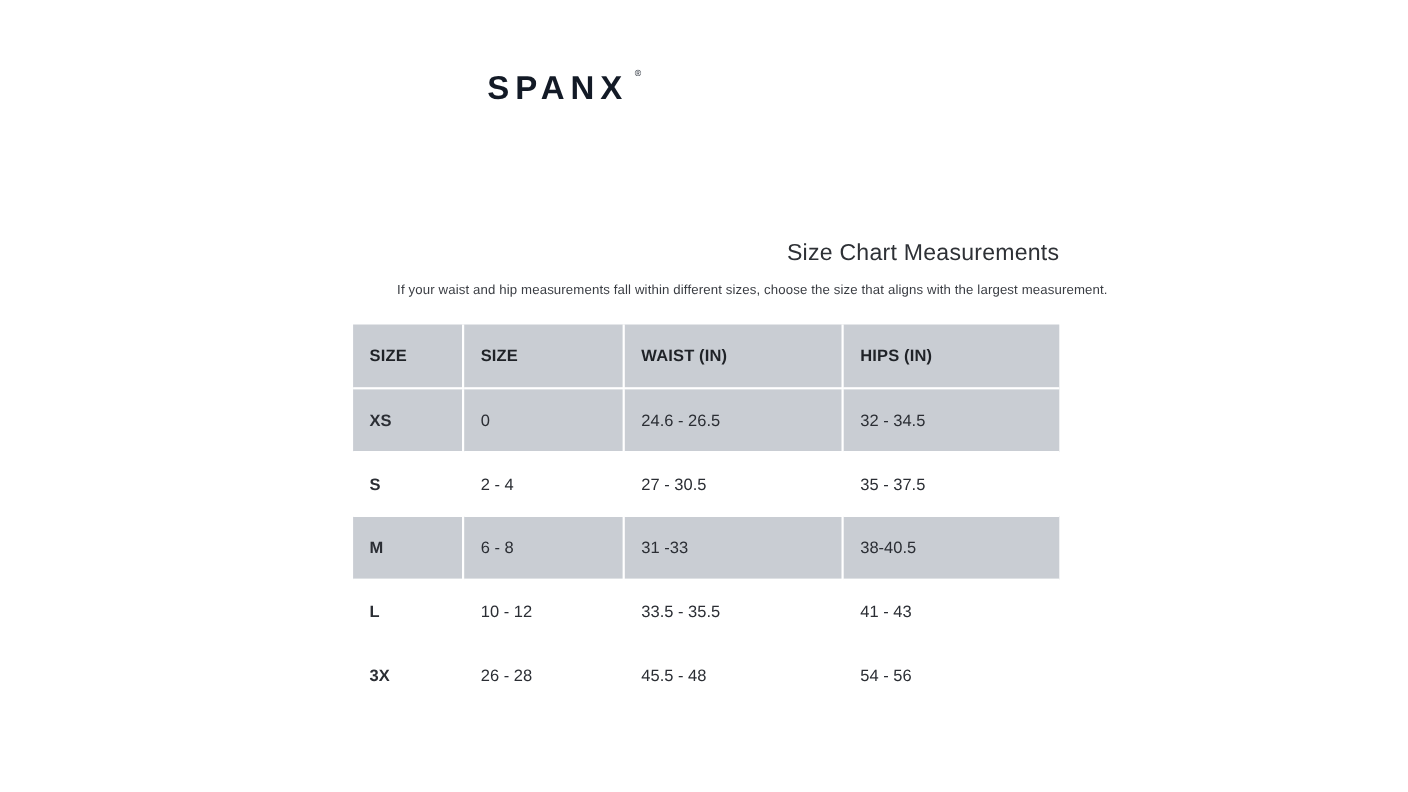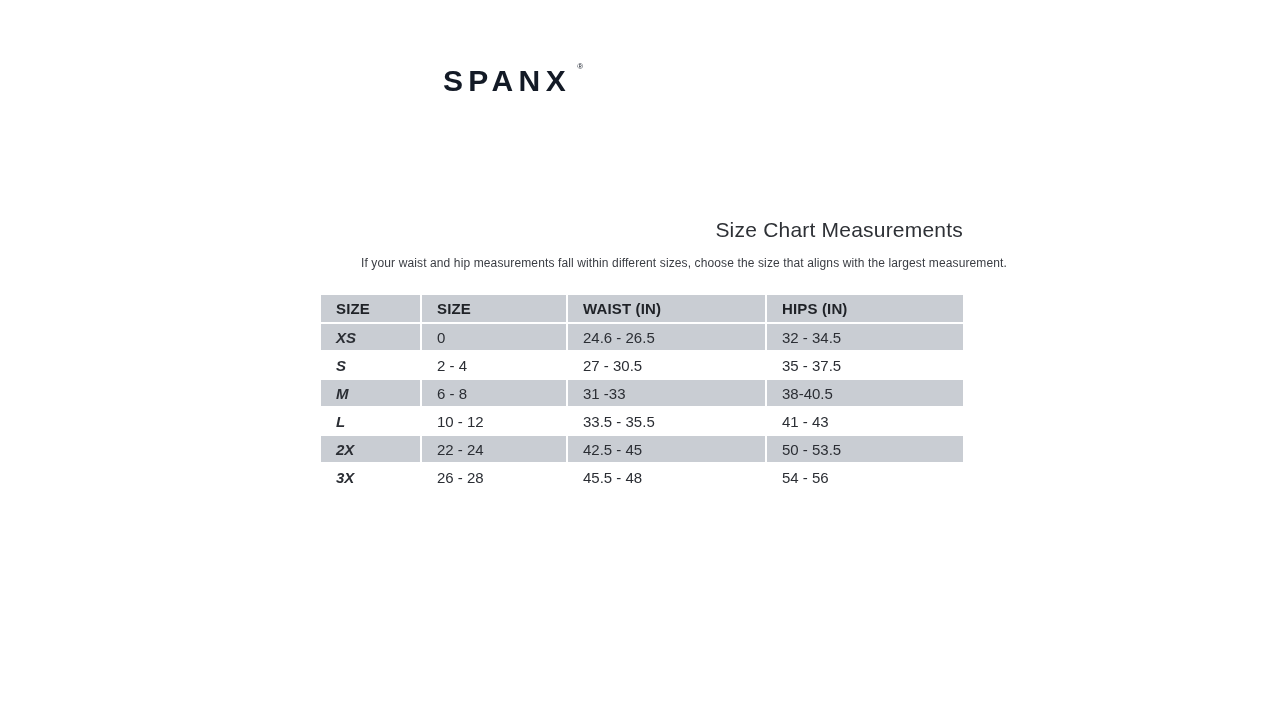--- a/index.html
+++ b/index.html
@@ -62,42 +62,42 @@
     margin-top: 25px;
     width: 642px;
     border-collapse: collapse;
     table-layout: fixed;
   }
   table.size-chart col.c1 { width: 100px; }
   table.size-chart col.c2 { width: 146px; }
   table.size-chart col.c3 { width: 199px; }
   table.size-chart col.c4 { width: 197px; }
   table.size-chart td, table.size-chart th {
-    height: 28px;
+    height: 58px;
     padding: 0 0 0 15px;
     text-align: left;
     vertical-align: middle;
     font-size: 15px;
     color: #2b2e34;
     border-right: 2px solid #ffffff;
     border-bottom: 2px solid #ffffff;
     margin-left: 36px;
   }
   table.size-chart td:last-child, table.size-chart th:last-child {
     border-right: none;
   }
   table.size-chart tr:last-child td { border-bottom: none; }
   table.size-chart th {
     font-weight: 700;
     color: #1f2227;
     letter-spacing: 0.01em;
   }
   tr.gray > * { background: #c9cdd3; }
   tr.white > * { background: #ffffff; }
-  td.size-label { font-weight: 700; color: #1f2227; font-style: italic; }
+  td.size-label { font-weight: 700; color: #1f2227; }
 </style>
 </head>
 <body>
 
 <div class="page">
 
   <div class="logo-wrap">
     <div class="logo">
       <span>SPANX</span>
       <span class="reg">®</span>
@@ -141,26 +141,20 @@
           <td>6 - 8</td>
           <td>31 -33</td>
           <td>38-40.5</td>
         </tr>
         <tr class="white">
           <td class="size-label">L</td>
           <td>10 - 12</td>
           <td>33.5 - 35.5</td>
           <td>41 - 43</td>
         </tr>
-        <tr class="gray">
-          <td class="size-label">2X</td>
-          <td>22 - 24</td>
-          <td>42.5 - 45</td>
-          <td>50 - 53.5</td>
-        </tr>
         <tr class="white">
           <td class="size-label">3X</td>
           <td>26 - 28</td>
           <td>45.5 - 48</td>
           <td>54 - 56</td>
         </tr>
       </tbody>
     </table>
   </div>
 

